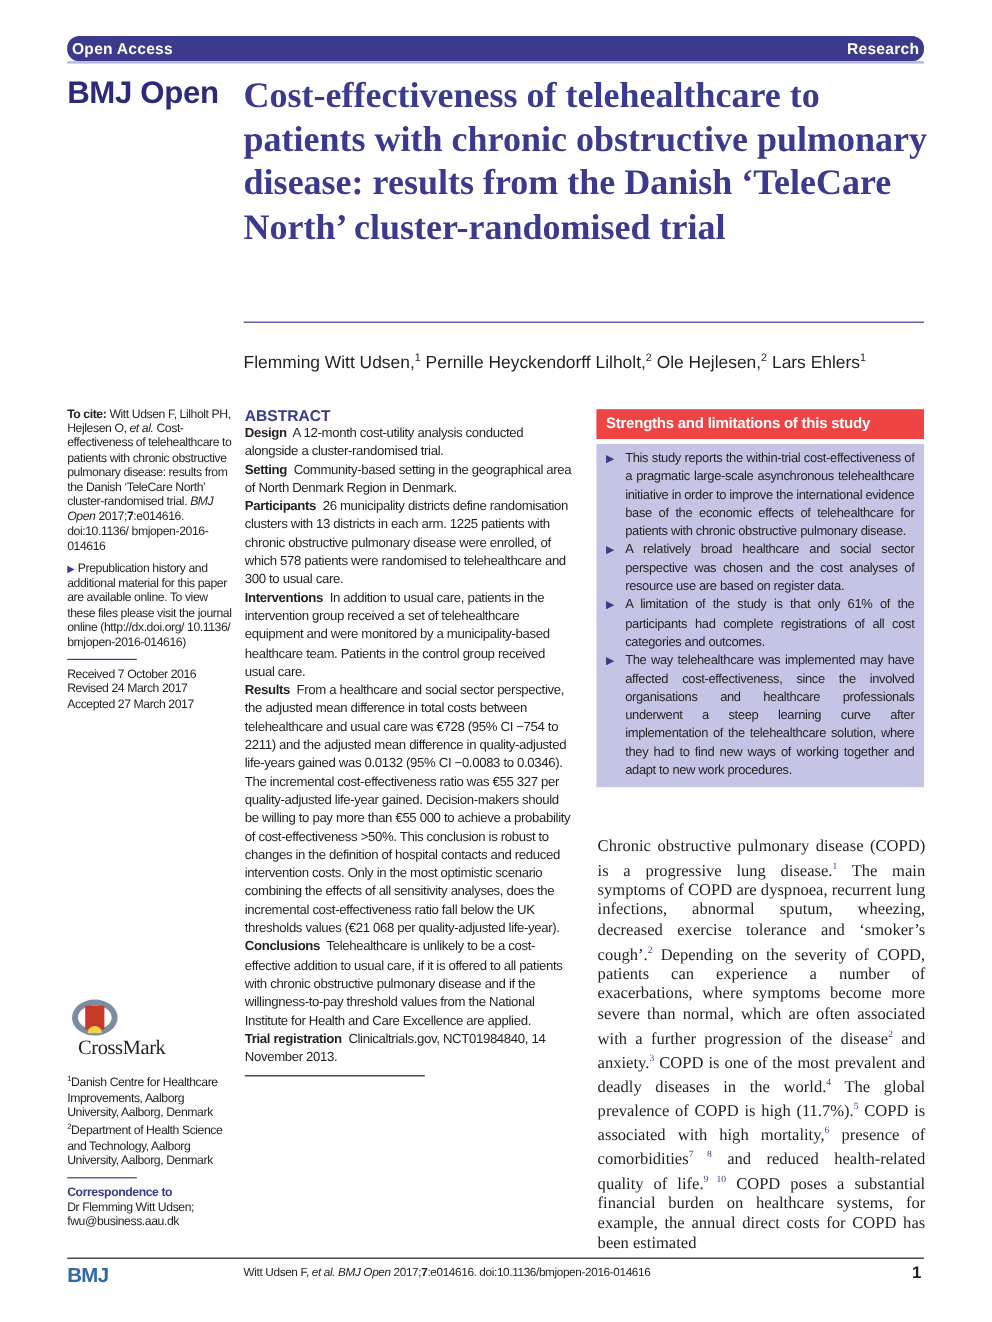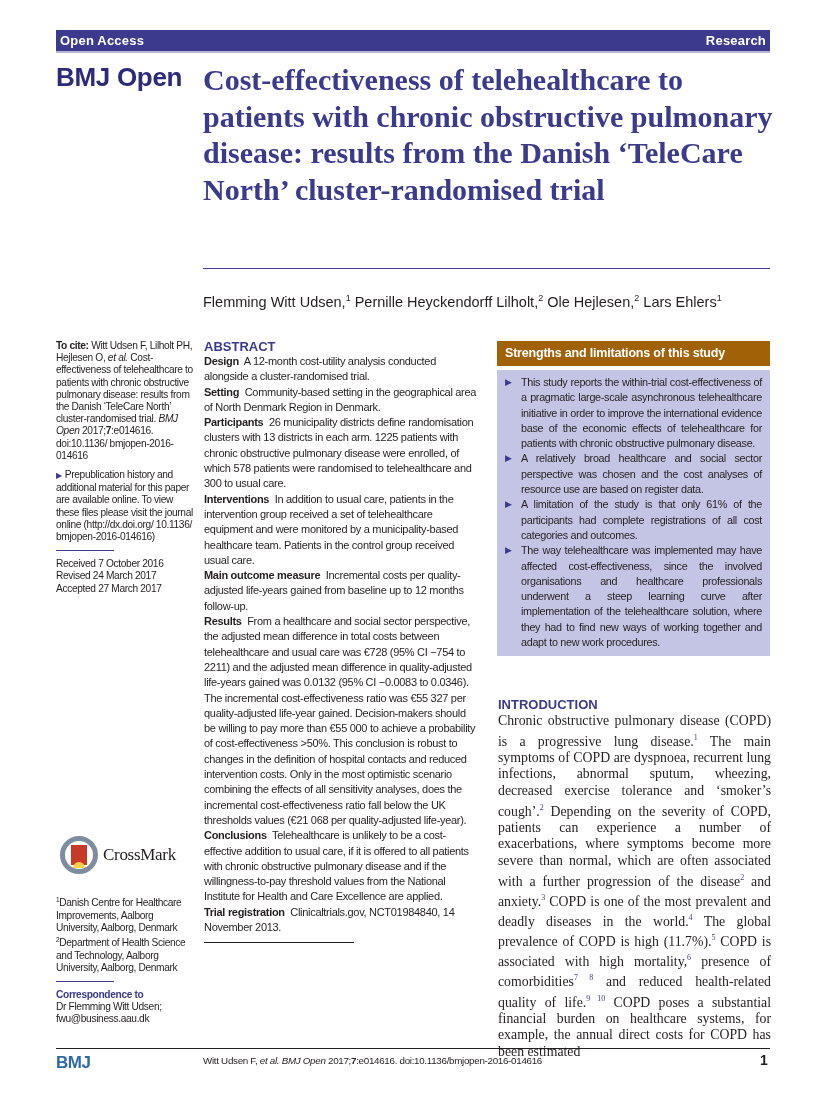--- a/index.html
+++ b/index.html
@@ -1,56 +1,56 @@
 <!DOCTYPE html>
 <html><head>
 <meta charset="utf-8">
 <style>
   html, body { margin: 0; padding: 0; background: #ffffff; }
   body { width: 827px; height: 1102px; position: relative; overflow: hidden; font-family: "Liberation Sans", sans-serif; color: #231f20; }
 
-  .topbar { position: absolute; left: 56px; top: 30px; width: 714px; height: 21px; background: #3c3a8c; color: #fff; font-family: "Liberation Sans", sans-serif; font-weight: bold; font-size: 13px; display: flex; justify-content: space-between; align-items: center; padding: 0 4px; box-sizing: border-box; letter-spacing: 0.2px; }
+  .topbar { position: absolute; left: 56px; top: 30px; width: 714px; height: 21px; background: #3c3a8c; color: #fff; font-family: "Liberation Sans", sans-serif; font-weight: bold; font-size: 13px; display: flex; justify-content: space-between; align-items: center; padding: 0 4px; box-sizing: border-box; letter-spacing: 0.2px; border-radius: 10px; }
   .topbar-shadow { position: absolute; left: 56px; top: 51px; width: 714px; height: 2px; background: #b8b6d8; }
 
   .journal-logo { position: absolute; left: 56px; top: 62px; font-family: "Liberation Sans", sans-serif; font-weight: bold; font-size: 26px; color: #2e2a7a; letter-spacing: -0.3px; }
 
   .title { position: absolute; left: 203px; top: 62px; width: 570px; font-family: "Liberation Serif", serif; font-weight: bold; font-size: 30px; line-height: 36.5px; color: #3c3a8c; margin: 0; }
 
   .title-rule { position: absolute; left: 203px; top: 268px; width: 567px; height: 1px; background: #3c3a8c; }
   .authors { position: absolute; left: 203px; top: 273px; font-family: "Liberation Sans", sans-serif; font-size: 14.5px; color: #231f20; white-space: nowrap; margin-top: 20px; }
   .authors sup { font-size: 9px; }
 
   
   .sidebar { position: absolute; left: 56px; top: 340px; width: 140px; font-family: "Liberation Sans", sans-serif; font-size: 10.2px; line-height: 12.2px; color: #231f20; letter-spacing: -0.35px; }
   .sidebar b { font-weight: bold; }
   .sidebar i { font-style: italic; }
   .sidebar .block { margin-bottom: 7px; }
   .sidebar .arrow { color: #3c3a8c; font-size: 8px; margin-right: 3px; }
   .sb-rule { width: 58px; height: 1px; background: #3c3a8c; margin: 6px 0 7px 0; }
 
-  .crossmark { position: absolute; left: 60px; top: 833px; width: 135px; height: 44px; display: flex; align-items: center; }
+  .crossmark { position: absolute; left: 60px; top: 833px; width: 135px; height: 44px; display: flex; align-items: flex-start; flex-direction: column; }
   .cm-circle { width: 38px; height: 38px; border-radius: 50%; border: 5px solid #7d8ca0; box-sizing: border-box; display: flex; align-items: center; justify-content: center; position: relative; background: #fff; }
   .cm-flag { width: 16px; height: 20px; background: #c83a28; position: relative; }
   .cm-flag::after { content: ""; position: absolute; left: 2px; bottom: -3px; width: 12px; height: 6px; background: #f4d34a; border-radius: 6px 6px 0 0; }
   .cm-text { font-family: "Liberation Serif", serif; font-size: 17px; color: #231f20; margin-left: 5px; letter-spacing: -0.3px; }
 
   .affiliations { position: absolute; left: 56px; top: 894px; width: 142px; font-family: "Liberation Sans", sans-serif; font-size: 10.2px; line-height: 12.3px; letter-spacing: -0.35px; color: #231f20; }
   .affiliations sup { font-size: 6.5px; }
   .corr-title { color: #3c3a8c; font-weight: bold; }
 
   
   .abstract { position: absolute; left: 204px; top: 339px; width: 276px; font-family: "Liberation Sans", sans-serif; font-size: 11px; line-height: 15.3px; color: #231f20; letter-spacing: -0.3px; }
   .abstract h2 { margin: 0; font-size: 13px; line-height: 15px; color: #3c3a8c; font-weight: bold; letter-spacing: 0; }
   .abstract p { margin: 0; }
   .abstract .lbl { font-weight: bold; }
   .abs-rule { width: 150px; height: 1px; background: #231f20; margin-top: 7px; }
 
   
   .sl-box { position: absolute; left: 497px; top: 341px; width: 273px; }
-  .sl-header { background: #a16207; color: #fff; font-family: "Liberation Sans", sans-serif; font-weight: bold; font-size: 12.5px; height: 25px; line-height: 25px; padding-left: 8px; letter-spacing: -0.2px; }
+  .sl-header { background: #ef4444; color: #fff; font-family: "Liberation Sans", sans-serif; font-weight: bold; font-size: 12.5px; height: 25px; line-height: 25px; padding-left: 8px; letter-spacing: -0.2px; }
   .sl-gap { height: 4px; background: #fff; }
   .sl-body { background: #c4c5e4; padding: 5px 8px 6px 8px; font-family: "Liberation Sans", sans-serif; font-size: 10.8px; line-height: 15.3px; color: #231f20; letter-spacing: -0.3px; }
   .sl-item { display: flex; }
   .sl-bullet { color: #3c3a8c; font-size: 9px; width: 16px; flex: 0 0 16px; }
   .sl-text { text-align: justify; flex: 1; }
 
   
   .intro { position: absolute; left: 498px; top: 697px; width: 273px; }
   .intro h2 { margin: 0; font-family: "Liberation Sans", sans-serif; font-size: 13px; line-height: 16px; color: #3c3a8c; font-weight: bold; }
   .intro p { margin: 0; font-family: "Liberation Serif", serif; font-size: 13.8px; line-height: 16.6px; text-align: justify; color: #231f20; }
@@ -111,21 +111,20 @@
   <div>Dr Flemming Witt Udsen;</div>
   <div>fwu@business.aau.dk</div>
 </div>
 
 <div class="abstract">
   <h2>ABSTRACT</h2>
   <p><span class="lbl">Design</span>&nbsp; <span>A 12-month cost-utility analysis conducted alongside a cluster-randomised trial.</span></p>
   <p><span class="lbl">Setting</span>&nbsp; <span>Community-based setting in the geographical area of North Denmark Region in Denmark.</span></p>
   <p><span class="lbl">Participants</span>&nbsp; <span>26 municipality districts define randomisation clusters with 13 districts in each arm. 1225 patients with chronic obstructive pulmonary disease were enrolled, of which 578 patients were randomised to telehealthcare and 300 to usual care.</span></p>
   <p><span class="lbl">Interventions</span>&nbsp; <span>In addition to usual care, patients in the intervention group received a set of telehealthcare equipment and were monitored by a municipality-based healthcare team. Patients in the control group received usual care.</span></p>
-  <p><span class="lbl">Main outcome measure</span>&nbsp; <span>Incremental costs per quality-adjusted life-years gained from baseline up to 12 months follow-up.</span></p>
   <p><span class="lbl">Results</span>&nbsp; <span>From a healthcare and social sector perspective, the adjusted mean difference in total costs between telehealthcare and usual care was €728 (95% CI −754 to 2211) and the adjusted mean difference in quality-adjusted life-years gained was 0.0132 (95% CI −0.0083 to 0.0346). The incremental cost-effectiveness ratio was €55 327 per quality-adjusted life-year gained. Decision-makers should be willing to pay more than €55 000 to achieve a probability of cost-effectiveness &gt;50%. This conclusion is robust to changes in the definition of hospital contacts and reduced intervention costs. Only in the most optimistic scenario combining the effects of all sensitivity analyses, does the incremental cost-effectiveness ratio fall below the UK thresholds values (€21 068 per quality-adjusted life-year).</span></p>
   <p><span class="lbl">Conclusions</span>&nbsp; <span>Telehealthcare is unlikely to be a cost-effective addition to usual care, if it is offered to all patients with chronic obstructive pulmonary disease and if the willingness-to-pay threshold values from the National Institute for Health and Care Excellence are applied.</span></p>
   <p><span class="lbl">Trial registration</span>&nbsp; <span>Clinicaltrials.gov, NCT01984840, 14 November 2013.</span></p>
   <div class="abs-rule"></div>
 </div>
 
 <div class="sl-box">
   <div class="sl-header">Strengths and limitations of this study</div>
   <div class="sl-gap"></div>
   <div class="sl-body">
@@ -142,21 +141,20 @@
         <span class="sl-text">A limitation of the study is that only 61% of the participants had complete registrations of all cost categories and outcomes.</span>
       </div>
     <div class="sl-item">
         <span class="sl-bullet">▶</span>
         <span class="sl-text">The way telehealthcare was implemented may have affected cost-effectiveness, since the involved organisations and healthcare professionals underwent a steep learning curve after implementation of the telehealthcare solution, where they had to find new ways of working together and adapt to new work procedures.</span>
       </div>
   </div>
 </div>
 
 <div class="intro">
-  <h2>INTRODUCTION</h2>
   <p id="intro-p"><span>Chronic obstructive pulmonary disease (COPD) is a progressive lung disease.</span><sup>1</sup><span> The main symptoms of COPD are dyspnoea, recurrent lung infections, abnormal sputum, wheezing, decreased exercise tolerance and ‘smoker’s cough’.</span><sup>2</sup><span> Depending on the severity of COPD, patients can experience a number of exacerbations, where symptoms become more severe than normal, which are often associated with a further progression of the disease</span><sup>2</sup><span> and anxiety.</span><sup>3</sup><span> COPD is one of the most prevalent and deadly diseases in the world.</span><sup>4</sup><span> The global prevalence of COPD is high (11.7%).</span><sup>5</sup><span> COPD is associated with high mortality,</span><sup>6</sup><span> presence of comorbidities</span><sup>7 8</sup><span> and reduced health-related quality of life.</span><sup>9 10</sup><span> COPD poses a substantial financial burden on healthcare systems, for example, the annual direct costs for COPD has been estimated</span></p>
 </div>
 
 <div class="footer-rule"></div>
 <div class="footer-logo">BMJ</div>
 <div class="footer-cite">
   <span>Witt Udsen F, </span><i>et al.</i><i> BMJ Open</i><span> 2017;</span><b>7</b><span>:e014616. doi:10.1136/bmjopen-2016-014616</span>
 </div>
 <div class="footer-page">1</div>
 

